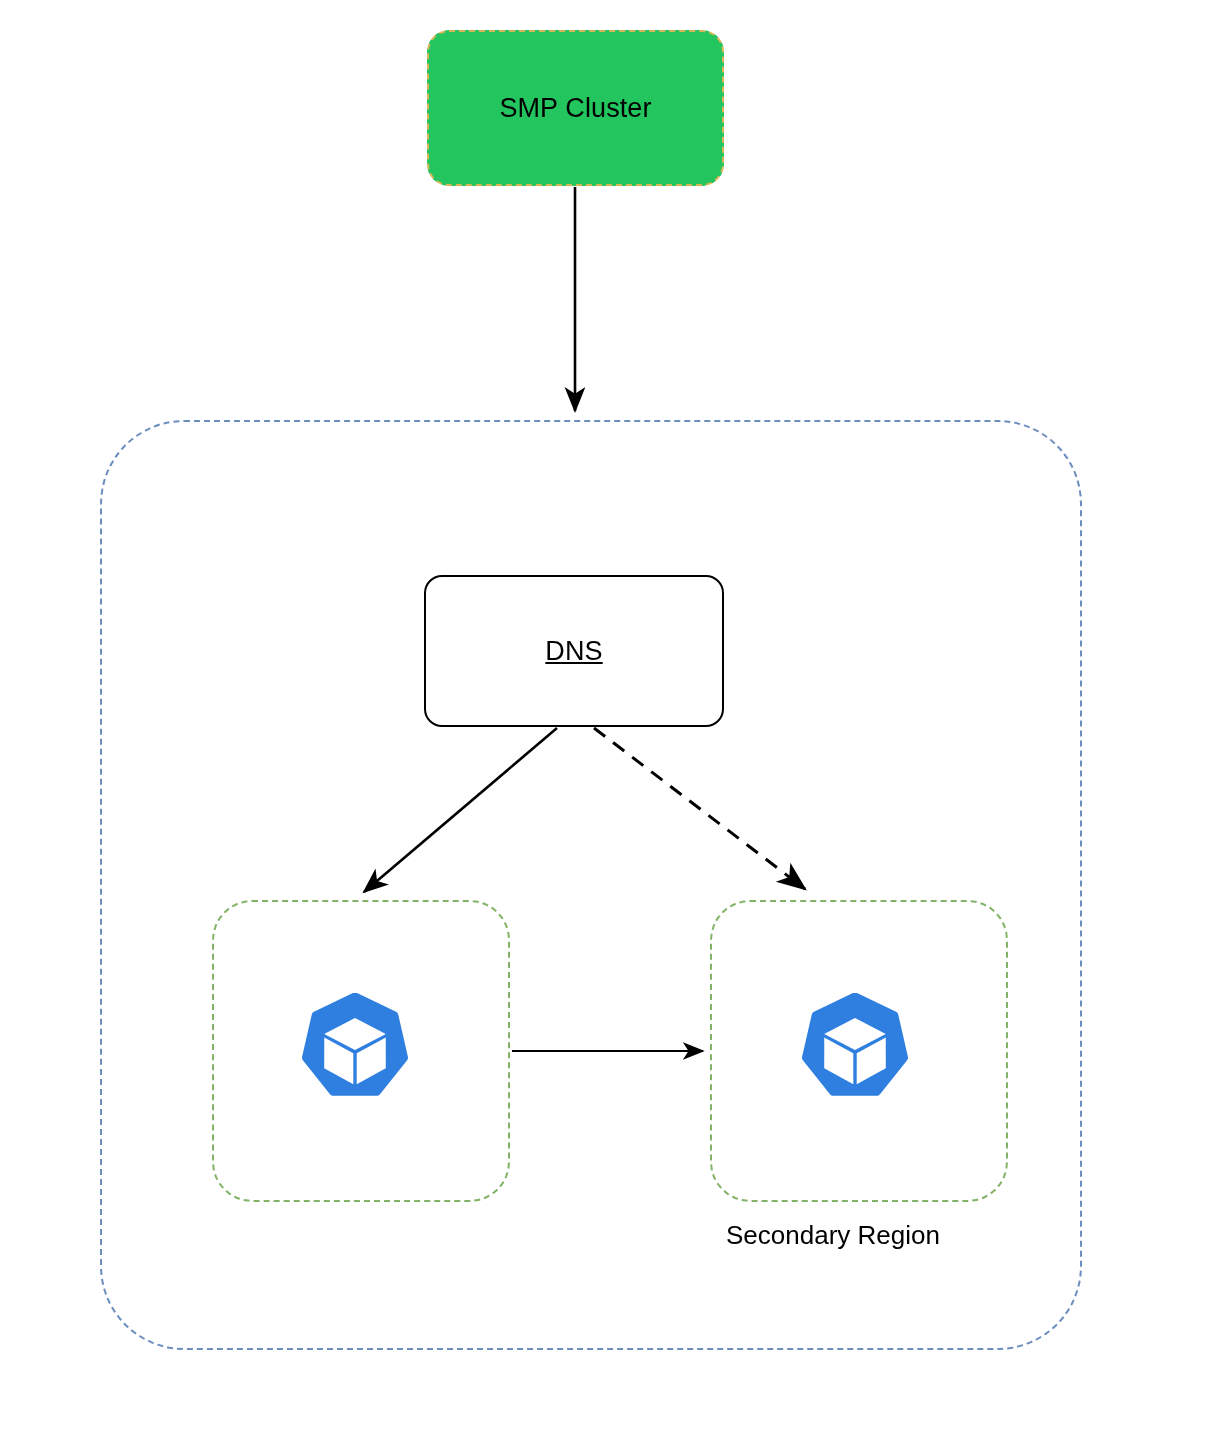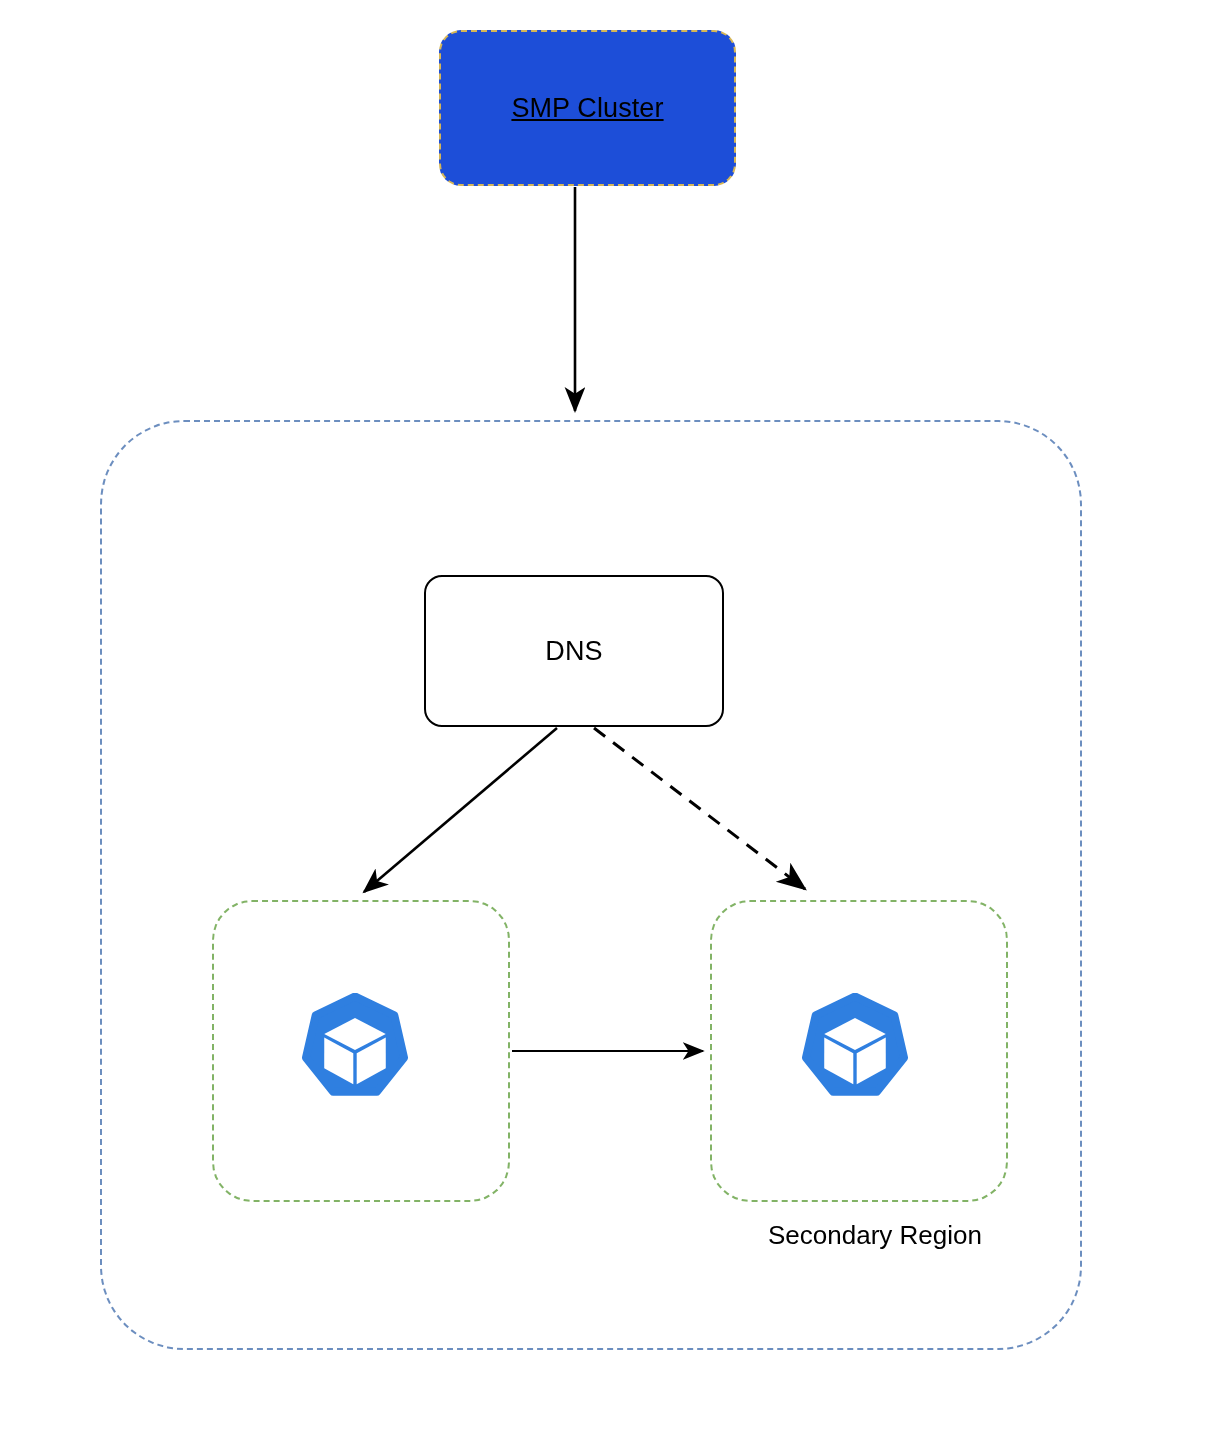--- a/index.html
+++ b/index.html
@@ -20,48 +20,48 @@
   }
   .node {
     position: absolute;
     box-sizing: border-box;
     display: flex;
     align-items: center;
     justify-content: center;
   }
   
   #smp-cluster-box {
-    left: 439px;
+    left: 427px;
     top: 30px;
     width: 297px;
     height: 156px;
     border: 2px dashed #d6b656;
     border-radius: 22px;
-    background: #1d4ed8;
-    text-decoration: underline;
+    background: #22c55e;
   }
   
   #platform-container {
     left: 100px;
     top: 420px;
     width: 982px;
     height: 930px;
     border: 2px dashed #6c8ebf;
     border-radius: 84px;
     background: transparent;
   }
   
   #dns-box {
     left: 424px;
     top: 575px;
     width: 300px;
     height: 152px;
     border: 2px solid #000000;
     border-radius: 18px;
     background: #ffffff;
+    text-decoration: underline;
   }
   
   .region-box {
     border: 2px dashed #82b366;
     border-radius: 40px;
     background: transparent;
   }
   #primary-region-box {
     left: 212px;
     top: 900px;
@@ -88,21 +88,21 @@
     font-size: 26px;
     color: #000000;
     white-space: nowrap;
   }
   #primary-region-caption {
     left: 212px;
     top: 1220px;
     width: 298px;
   }
   #secondary-region-caption {
-    left: 726px;
+    left: 684px;
     top: 1220px;
     width: 298px;
   }
   .k8s-logo {
     position: absolute;
     width: 114px;
     height: 114px;
   }
   #primary-k8s-logo { left: 298px; top: 993px; }
   #secondary-k8s-logo { left: 798px; top: 993px; }

